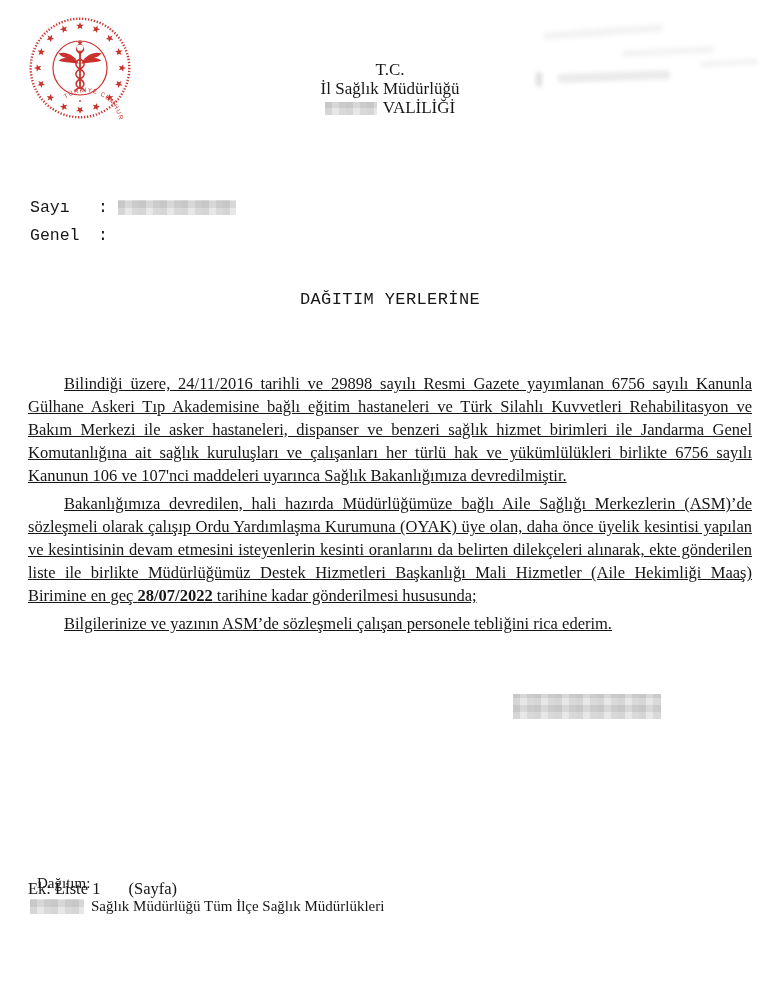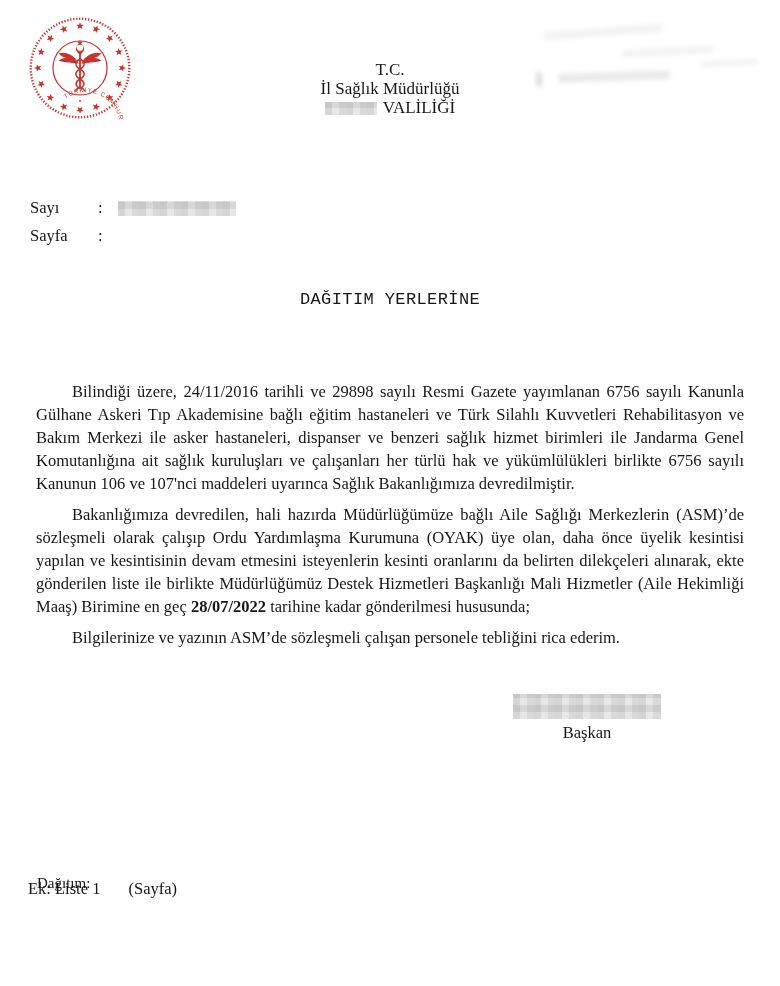--- a/index.html
+++ b/index.html
@@ -27,31 +27,31 @@
   .redact-province{width:52px;height:13px;margin-right:6px;}
   .redact-sayi{width:118px;height:15px;vertical-align:-3px;}
   .redact-name{width:148px;height:25px;display:block;margin:0 auto 4px auto;}
   .redact-dist{width:54px;height:15px;margin-right:7px;vertical-align:-3px;}
 
   
   .smudge{background:#e9e9e9;opacity:.55;filter:blur(2px);border-radius:3px;}
 
   
   .meta{left:30px;top:194px;font-size:16.5px;line-height:28px;}
-  .meta .row{display:flex;}
+  .meta .row{display:flex;font-family:Liberation Mono, monospace;}
   .meta .lbl{width:68px;}
   .meta .col{width:14px;}
   .meta .val{margin-left:6px;}
 
   
   .recipient{left:0;top:290px;width:780px;text-align:center;font-size:17px;letter-spacing:.4px;font-family:Liberation Mono, monospace;}
 
   
   .bodytext{left:28px;top:372px;width:724px;font-size:16.5px;line-height:23px;}
-  .bodytext p{margin:8px;text-indent:36px;text-align:justify;text-align-last:left;}
+  .bodytext p{margin:0;text-indent:36px;text-align:justify;text-align-last:left;text-decoration:underline;}
   .bodytext p + p{margin-top:5px;}
   .bodytext .closing{text-align:left;}
   .bodytext b{font-weight:bold;}
 
   
   .signature{left:498px;top:694px;width:178px;text-align:center;font-size:16.5px;}
 
   
   .ekline{left:28px;top:879px;font-size:16.5px;}
   .ekline .sayfa{margin-left:24px;}
@@ -130,38 +130,40 @@
   </div>
 </div>
 
 <div class="abs meta">
   <div class="row">
     <span class="lbl">Sayı</span>
     <span class="col">:</span>
     <span class="val"><span class="redacted redact-sayi"></span></span>
   </div>
   <div class="row">
-    <span class="lbl">Sayfa</span>
+    <span class="lbl">Genel</span>
     <span class="col">:</span>
   </div>
 </div>
 
 <div class="abs recipient">DAĞITIM YERLERİNE</div>
 
 <div class="abs bodytext">
   <p>Bilindiği üzere, 24/11/2016 tarihli ve 29898 sayılı Resmi Gazete yayımlanan 6756 sayılı Kanunla Gülhane Askeri Tıp Akademisine bağlı eğitim hastaneleri ve Türk Silahlı Kuvvetleri Rehabilitasyon ve Bakım Merkezi ile asker hastaneleri, dispanser ve benzeri sağlık hizmet birimleri ile Jandarma Genel Komutanlığına ait sağlık kuruluşları ve çalışanları her türlü hak ve yükümlülükleri birlikte 6756 sayılı Kanunun 106 ve 107'nci maddeleri uyarınca Sağlık Bakanlığımıza devredilmiştir.</p>
   <p><span>Bakanlığımıza devredilen, hali hazırda Müdürlüğümüze bağlı Aile Sağlığı Merkezlerin (ASM)’de sözleşmeli olarak çalışıp Ordu Yardımlaşma Kurumuna (OYAK) üye olan, daha önce üyelik kesintisi yapılan ve kesintisinin devam etmesini isteyenlerin kesinti oranlarını da belirten dilekçeleri alınarak, ekte gönderilen liste ile birlikte Müdürlüğümüz Destek Hizmetleri Başkanlığı Mali Hizmetler (Aile Hekimliği Maaş) Birimine en geç </span><b>28/07/2022</b><span> tarihine kadar gönderilmesi hususunda;</span></p>
   <p class="closing">Bilgilerinize ve yazının ASM’de sözleşmeli çalışan personele tebliğini rica ederim.</p>
 </div>
 
 <div class="abs signature">
   <span class="redacted redact-name"></span>
-  <div>Başkan</div>
 </div>
 
 <div class="abs ekline">
   <span>Ek: Liste 1</span>
   <span class="sayfa">(Sayfa)</span>
 </div>
 
 <div class="abs distribution">
   <div class="dlabel">Dağıtım:</div>
+  <div>
+    <span class="redacted redact-dist"></span><span>Sağlık Müdürlüğü Tüm İlçe Sağlık Müdürlükleri</span>
+  </div>
 </div>
 
 </body></html>

